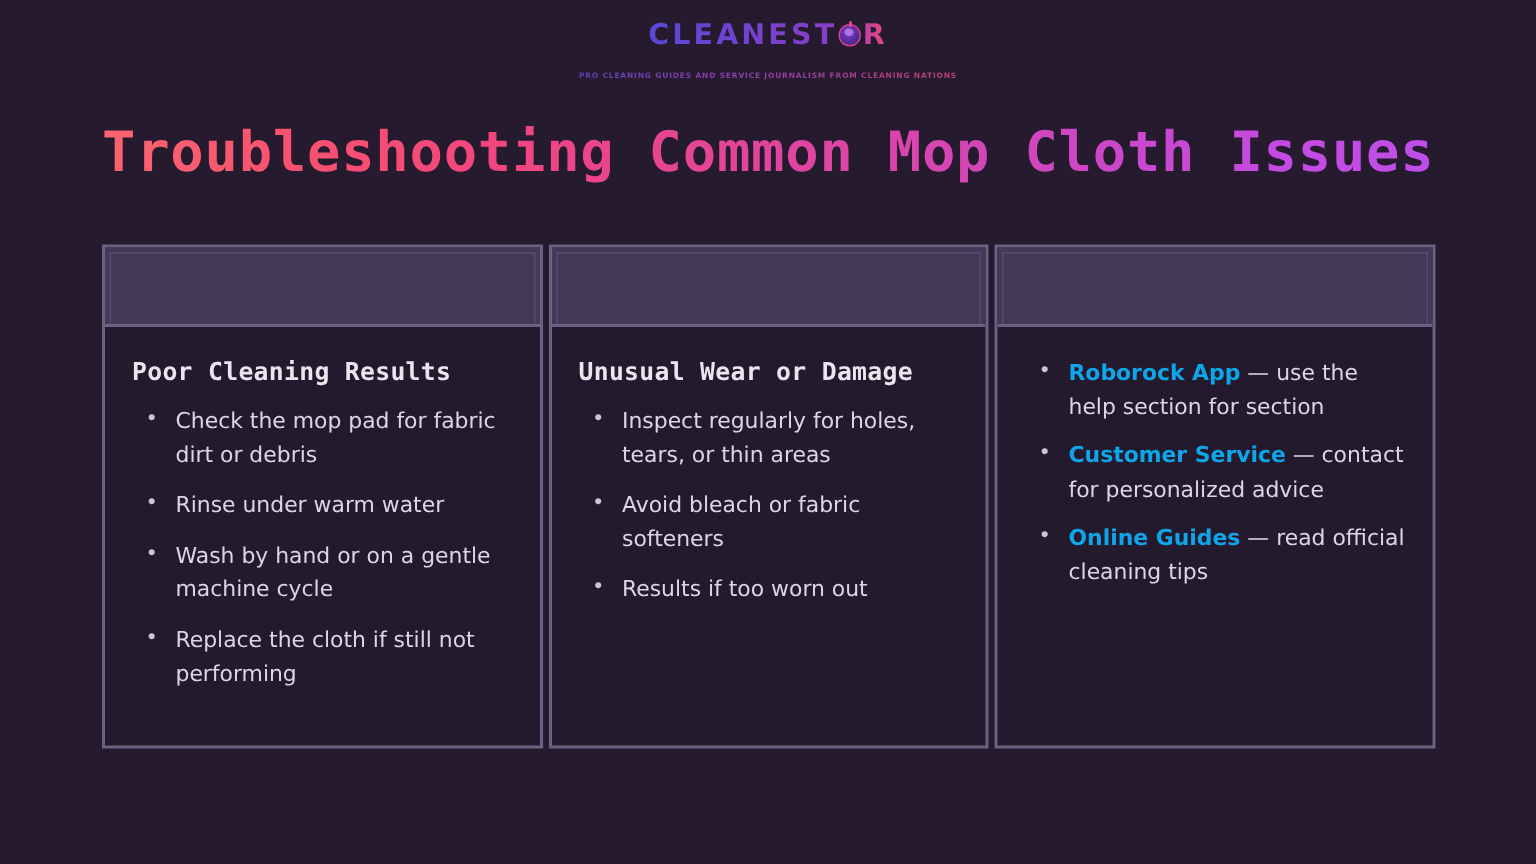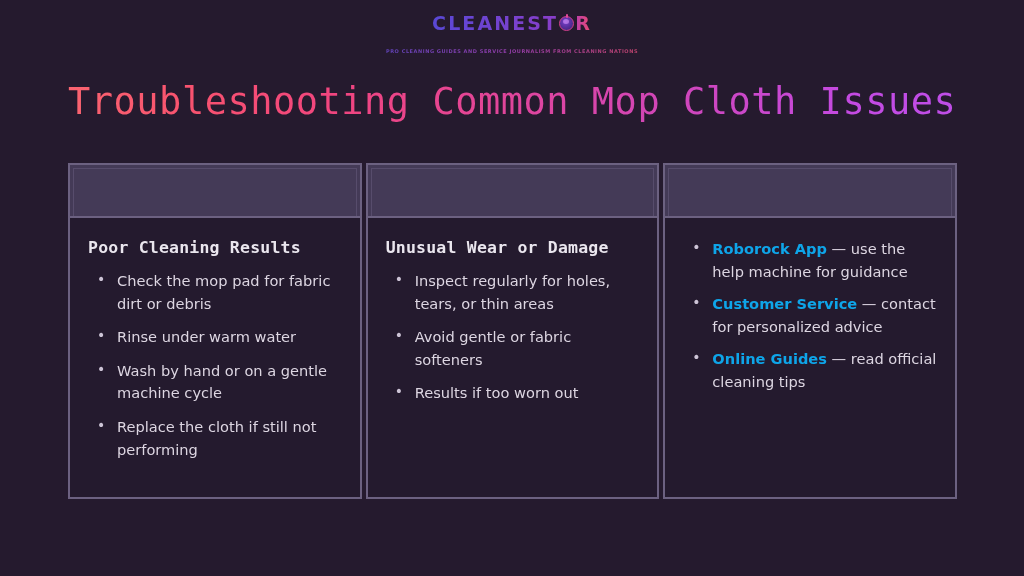--- a/index.html
+++ b/index.html
@@ -83,21 +83,21 @@
     -webkit-text-fill-color:transparent;
     opacity:.85;
   }
 
   
   .page-title {
     position:absolute;
     top:82px; left:68px;
     font-family:"DejaVu Sans Mono", monospace;
     font-size:37px;
-    font-weight:400;
+    font-weight:700;
     letter-spacing:.5px;
     line-height:1.1;
     white-space:nowrap;
     background:linear-gradient(90deg,#fa6470 0%,#f8526f 14%,#f1457f 30%,#e0459c 50%,#cf46bd 70%,#c44ae2 88%,#bf4ee8 100%);
     -webkit-background-clip:text;
     background-clip:text;
     color:transparent;
     -webkit-text-fill-color:transparent;
   }
 
@@ -206,35 +206,35 @@
 
   <div class="card card-2">
     <div class="card-header-strip"></div>
     <div class="card-body">
       <div class="card-heading">Unusual Wear or Damage</div>
       <ul class="bullets">
         <li>
           <span>Inspect regularly for holes, tears, or thin areas</span>
         </li>
         <li>
-          <span>Avoid gentle or fabric softeners</span>
+          <span>Avoid bleach or fabric softeners</span>
         </li>
         <li>
           <span>Results if too worn out</span>
         </li>
       </ul>
     </div>
   </div>
 
   <div class="card card-3">
     <div class="card-header-strip"></div>
     <div class="card-body">
       <ul class="bullets">
         <li>
-          <b>Roborock App</b><span> — use the help machine for guidance</span>
+          <b>Roborock App</b><span> — use the help section for section</span>
         </li>
         <li>
           <b>Customer Service</b><span> — contact for personalized advice</span>
         </li>
         <li>
           <b>Online Guides</b><span> — read official cleaning tips</span>
         </li>
       </ul>
     </div>
   </div>

